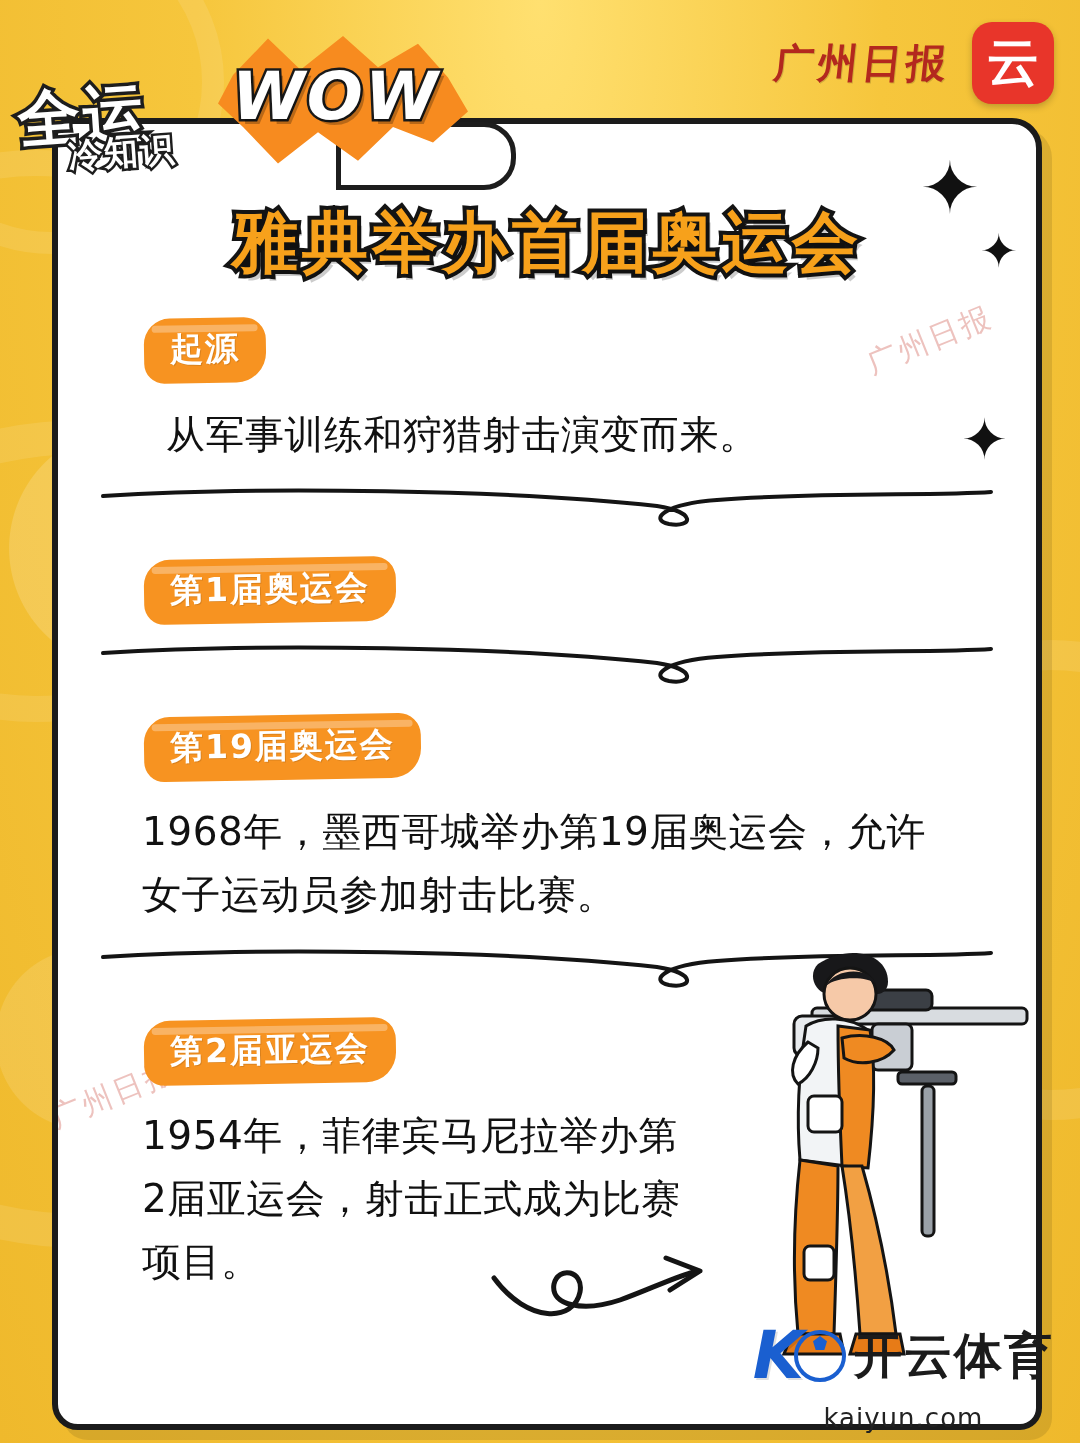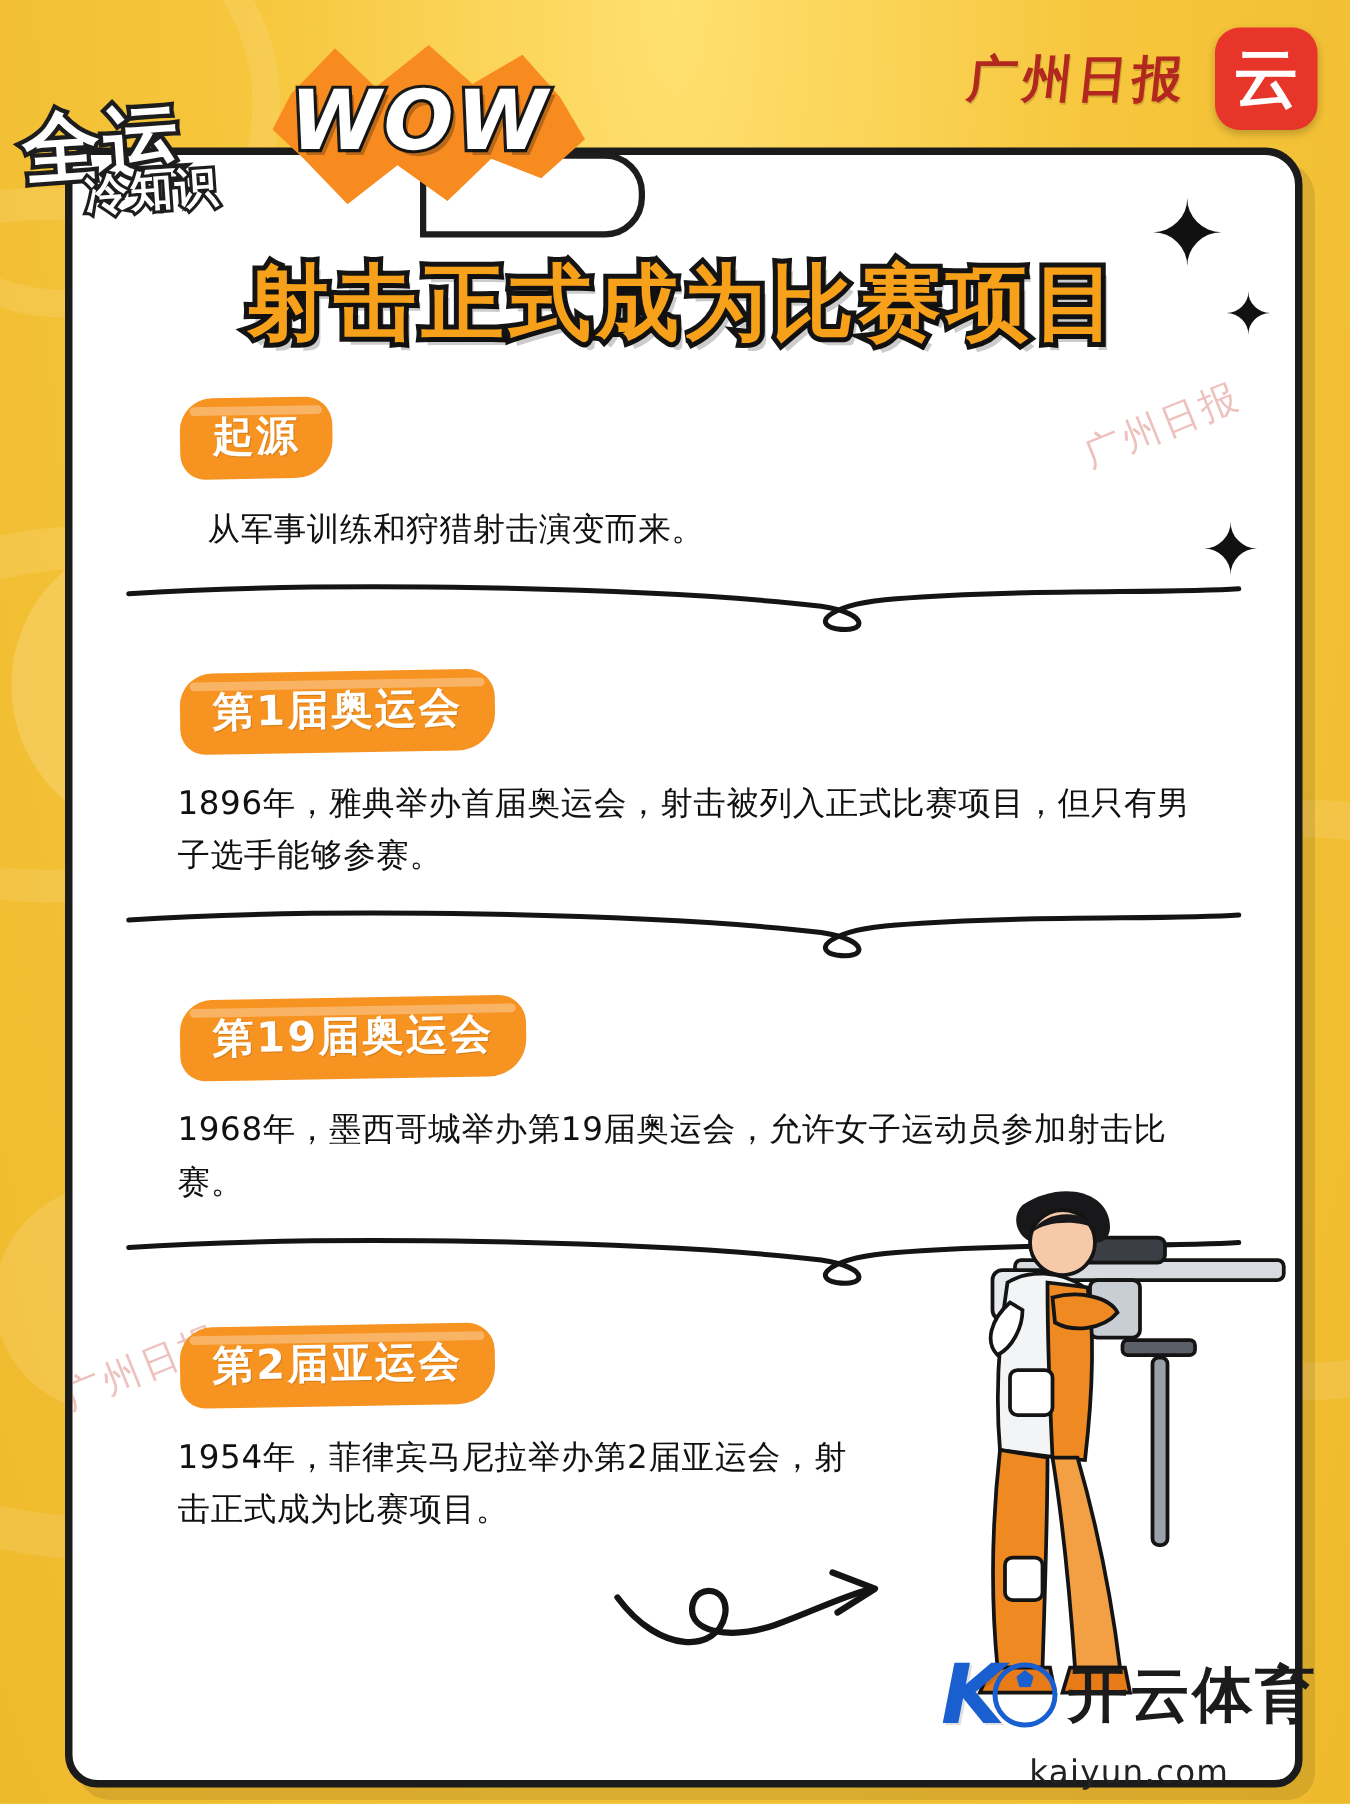--- a/index.html
+++ b/index.html
@@ -221,21 +221,21 @@
     left: 8px;
     right: 8px;
     top: 7px;
     height: 7px;
     background: rgba(255,255,255,0.30);
     border-radius: 6px;
   }
   .body-text {
     margin: 20px 46px 0 50px;
     font-family: "DejaVu Sans", sans-serif;
-    font-size: 26px;
+    font-size: 39px;
     line-height: 1.62;
     color: #111;
     letter-spacing: 0.5px;
   }
   .body-text.indent { margin-left: 74px; }
 
   .divider {
     display: block;
     margin: 18px auto 0;
     width: 900px;
@@ -342,33 +342,32 @@
   <div class="card">
     <div class="card-inner">
 
       <div class="sparkle sp1">✦</div>
       <div class="sparkle sp2">✦</div>
       <div class="sparkle sp3">✦</div>
 
       <div class="watermark wm1">广州日报</div>
       <div class="watermark wm2">广州日报</div>
 
-      <div class="main-title">射击正式成为比赛项目</div>
+      <div class="main-title">雅典举办首届奥运会</div>
 
       <div class="section">
         <div class="tag">起源</div>
         <div class="body-text indent">从军事训练和狩猎射击演变而来。</div>
         <svg class="divider" viewBox="0 0 900 44">
           <path d="M6 12 C 160 2, 420 6, 560 22 C 600 28, 596 44, 572 40 C 552 36, 566 20, 620 16 C 720 8, 840 12, 894 8" fill="none" stroke="#141414" stroke-width="4" stroke-linecap="round"></path>
         </svg>
       </div>
 
       <div class="section">
         <div class="tag">第1届奥运会</div>
-        <div class="body-text">1896年，雅典举办首届奥运会，射击被列入正式比赛项目，但只有男子选手能够参赛。</div>
         <svg class="divider" viewBox="0 0 900 44">
           <path d="M6 12 C 160 2, 420 6, 560 22 C 600 28, 596 44, 572 40 C 552 36, 566 20, 620 16 C 720 8, 840 12, 894 8" fill="none" stroke="#141414" stroke-width="4" stroke-linecap="round"></path>
         </svg>
       </div>
 
       <div class="section">
         <div class="tag">第19届奥运会</div>
         <div class="body-text">1968年，墨西哥城举办第19届奥运会，允许女子运动员参加射击比赛。</div>
         <svg class="divider" viewBox="0 0 900 44">
           <path d="M6 12 C 160 2, 420 6, 560 22 C 600 28, 596 44, 572 40 C 552 36, 566 20, 620 16 C 720 8, 840 12, 894 8" fill="none" stroke="#141414" stroke-width="4" stroke-linecap="round"></path>

